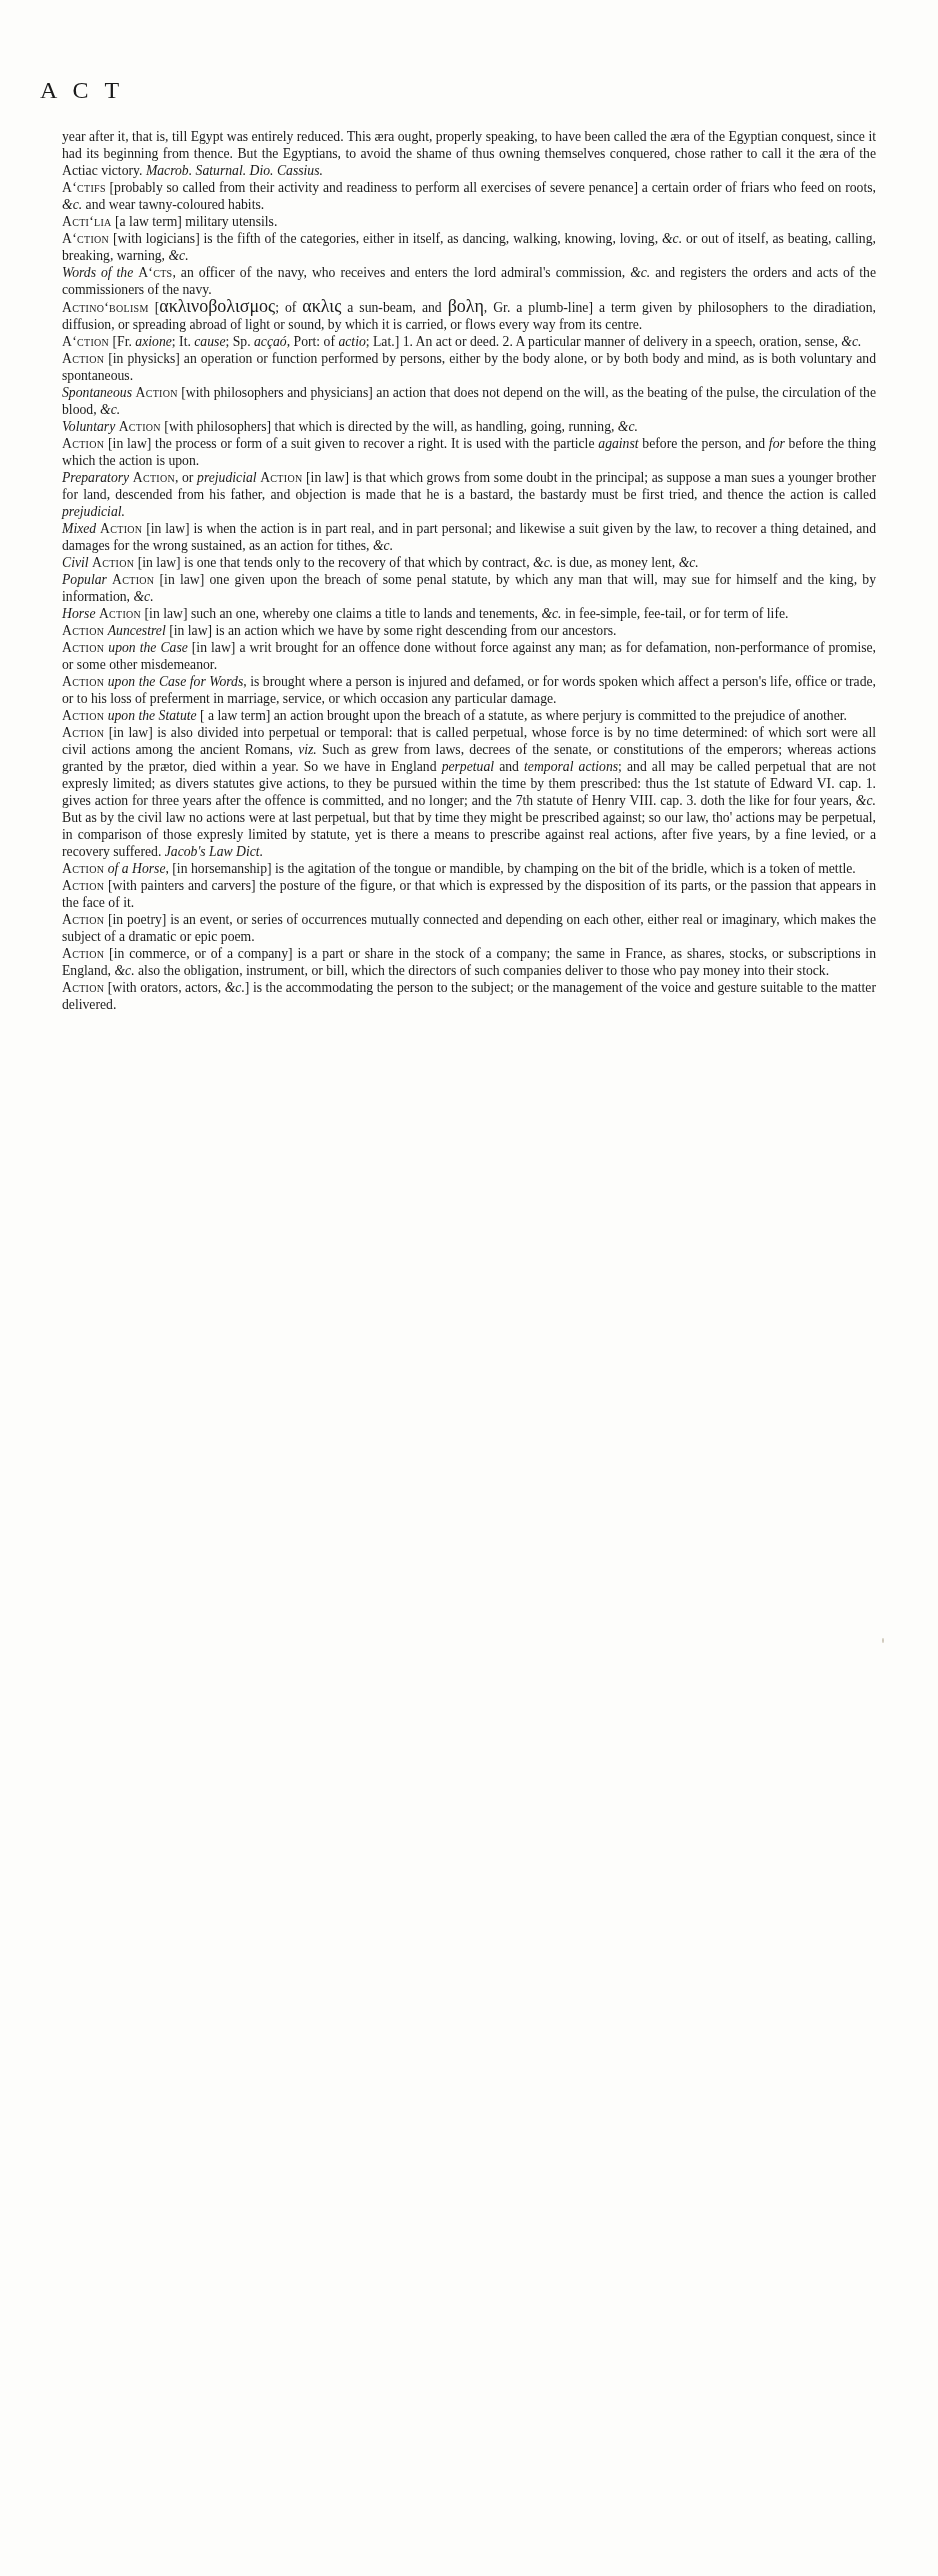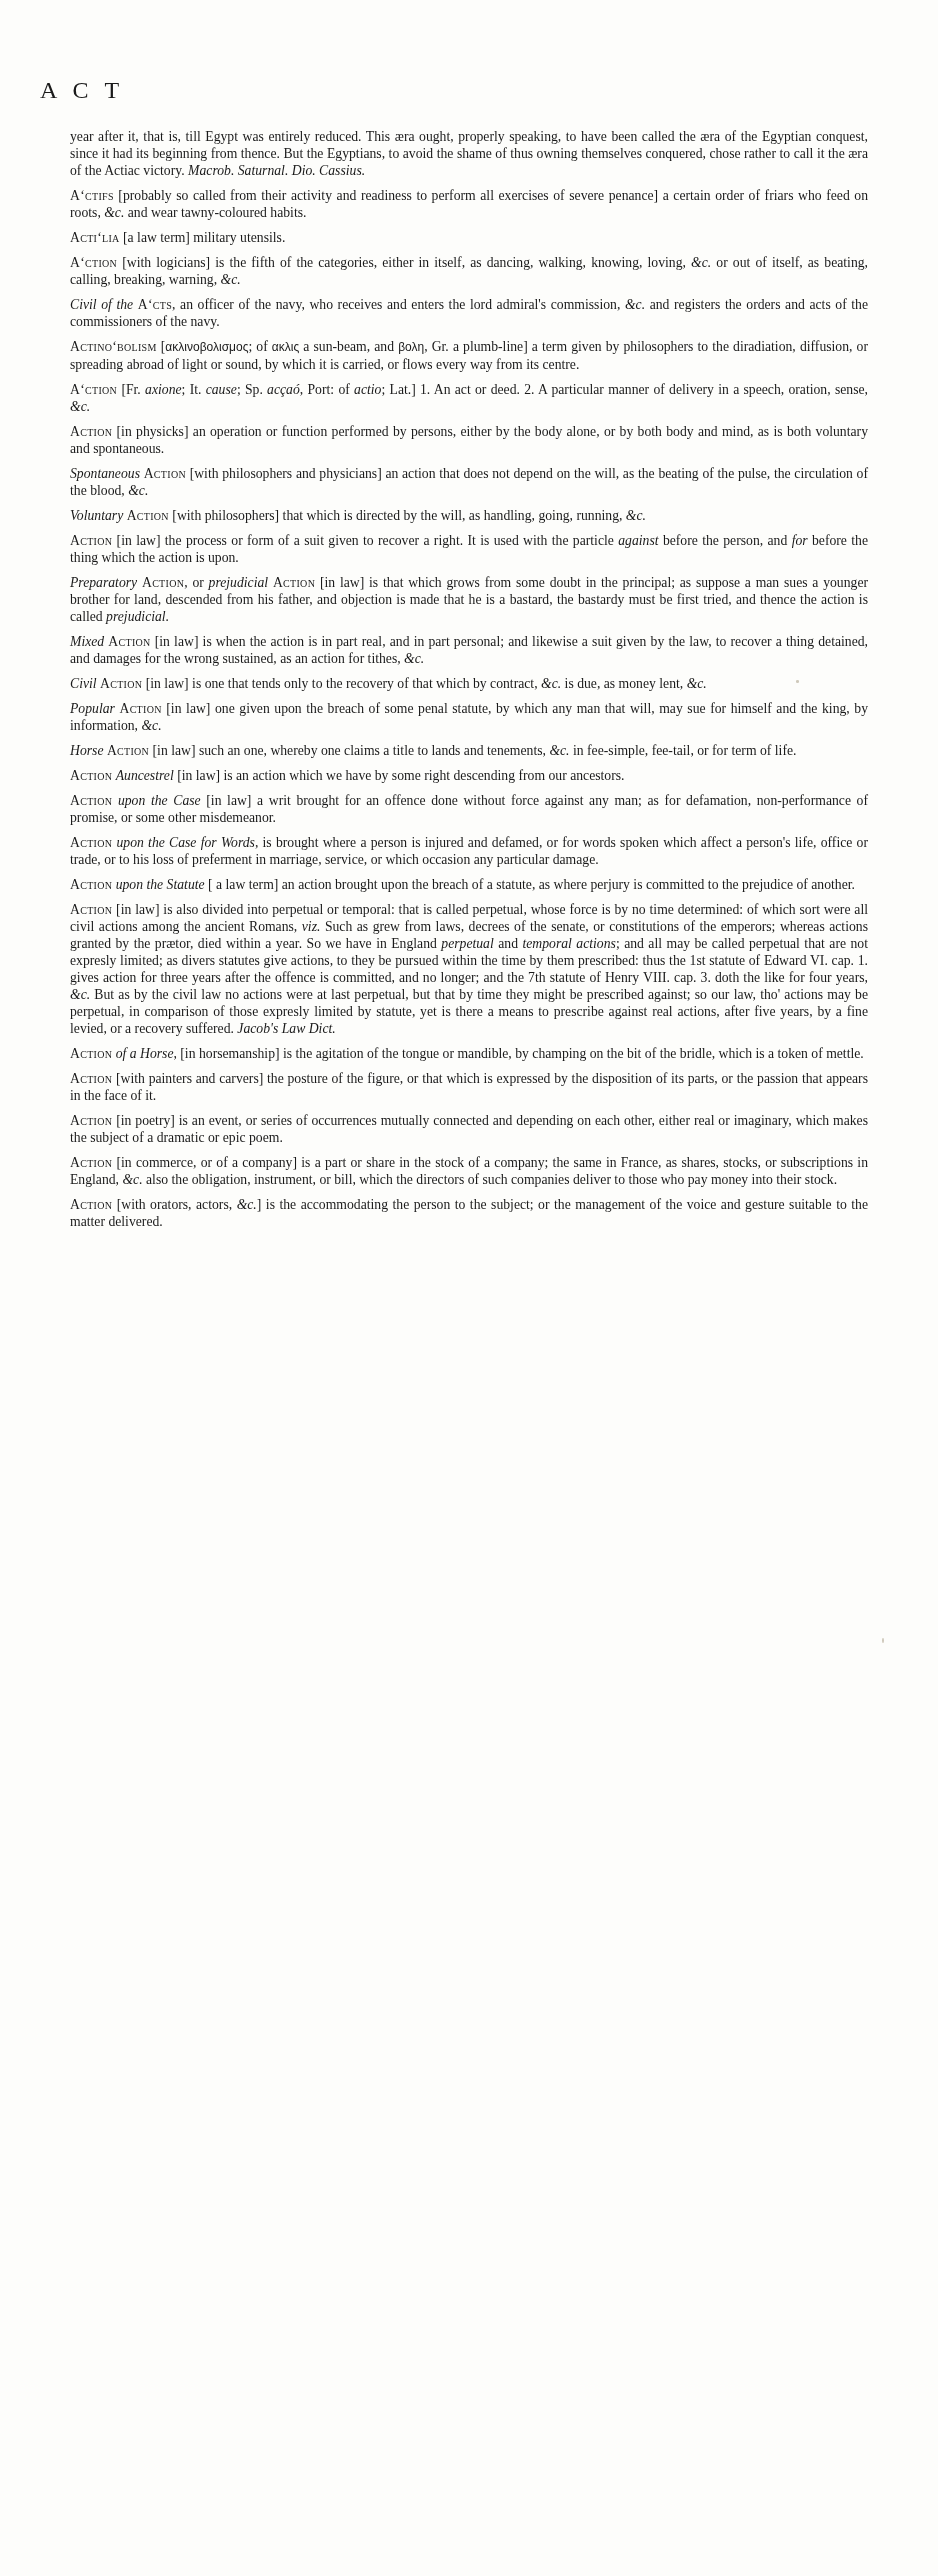--- a/index.html
+++ b/index.html
@@ -36,33 +36,33 @@
     font-family: "Liberation Serif", serif;
   }
   .col {
     width: 814px;
     margin: 0 auto;
     text-align: justify;
     font-size: 13.7px;
     line-height: 17px;
   }
   .col p {
-    margin: 8px;
+    margin: 0;
     text-indent: 0;
   }
   .p-ind {
     text-indent: 17.5px;
   }
   .sc {
     font-variant: small-caps;
     letter-spacing: 0.3px;
   }
   .gk {
-    font-family: Liberation Sans, sans-serif;
-    font-size: 12px;
+    font-family: Liberation Serif, serif;
+    font-size: 18px;
   }
   .speck {
     position: absolute;
     background: #cfc9bb;
     border-radius: 50%;
   }
   .entry { margin-top: 0; }
 </style>
 </head>
 <body>
@@ -74,21 +74,21 @@
 
   <div class="paper">
 
     <div class="headword">A C T</div>
 
     <div class="col" id="column">
         <p class="entry">year after it, that is, till Egypt was entirely reduced. This æra ought, properly speaking, to have been called the æra of the Egyptian conquest, since it had its beginning from thence. But the Egyptians, to avoid the shame of thus owning themselves conquered, chose rather to call it the æra of the Actiac victory. <i>Macrob. Saturnal. Dio. Cassius.</i></p>
         <p class="entry p-ind"><span class="sc">Aʻctifs</span> [probably so called from their activity and readiness to perform all exercises of severe penance] a certain order of friars who feed on roots, <i>&amp;c.</i> and wear tawny-coloured habits.</p>
         <p class="entry p-ind"><span class="sc">Actiʻlia</span> [a law term] military utensils.</p>
         <p class="entry p-ind"><span class="sc">Aʻction</span> [with logicians] is the fifth of the categories, either in itself, as dancing, walking, knowing, loving, <i>&amp;c.</i> or out of itself, as beating, calling, breaking, warning, <i>&amp;c.</i></p>
-        <p class="entry p-ind"><i>Civil of the</i> <span class="sc">Aʻcts</span>, an officer of the navy, who receives and enters the lord admiral's commission, <i>&amp;c.</i> and registers the orders and acts of the commissioners of the navy.</p>
+        <p class="entry p-ind"><i>Words of the</i> <span class="sc">Aʻcts</span>, an officer of the navy, who receives and enters the lord admiral's commission, <i>&amp;c.</i> and registers the orders and acts of the commissioners of the navy.</p>
         <p class="entry p-ind"><span class="sc">Actinoʻbolism</span> [<span class="gk">ακλινοβολισμος</span>; of <span class="gk">ακλις</span> a sun-beam, and <span class="gk">βολη</span>, Gr. a plumb-line] a term given by philosophers to the diradiation, diffusion, or spreading abroad of light or sound, by which it is carried, or flows every way from its centre.</p>
         <p class="entry p-ind"><span class="sc">Aʻction</span> [Fr. <i>axione</i>; It. <i>cause</i>; Sp. <i>acçaó</i>, Port: of <i>actio</i>; Lat.] 1. An act or deed. 2. A particular manner of delivery in a speech, oration, sense, <i>&amp;c.</i></p>
         <p class="entry p-ind"><span class="sc">Action</span> [in physicks] an operation or function performed by persons, either by the body alone, or by both body and mind, as is both voluntary and spontaneous.</p>
         <p class="entry p-ind"><i>Spontaneous</i> <span class="sc">Action</span> [with philosophers and physicians] an action that does not depend on the will, as the beating of the pulse, the circulation of the blood, <i>&amp;c.</i></p>
         <p class="entry p-ind"><i>Voluntary</i> <span class="sc">Action</span> [with philosophers] that which is directed by the will, as handling, going, running, <i>&amp;c.</i></p>
         <p class="entry p-ind"><span class="sc">Action</span> [in law] the process or form of a suit given to recover a right. It is used with the particle <i>against</i> before the person, and <i>for</i> before the thing which the action is upon.</p>
         <p class="entry p-ind"><i>Preparatory</i> <span class="sc">Action</span>, or <i>prejudicial</i> <span class="sc">Action</span> [in law] is that which grows from some doubt in the principal; as suppose a man sues a younger brother for land, descended from his father, and objection is made that he is a bastard, the bastardy must be first tried, and thence the action is called <i>prejudicial.</i></p>
         <p class="entry p-ind"><i>Mixed</i> <span class="sc">Action</span> [in law] is when the action is in part real, and in part personal; and likewise a suit given by the law, to recover a thing detained, and damages for the wrong sustained, as an action for tithes, <i>&amp;c.</i></p>
         <p class="entry p-ind"><i>Civil</i> <span class="sc">Action</span> [in law] is one that tends only to the recovery of that which by contract, <i>&amp;c.</i> is due, as money lent, <i>&amp;c.</i></p>
         <p class="entry p-ind"><i>Popular</i> <span class="sc">Action</span> [in law] one given upon the breach of some penal statute, by which any man that will, may sue for himself and the king, by information, <i>&amp;c.</i></p>

